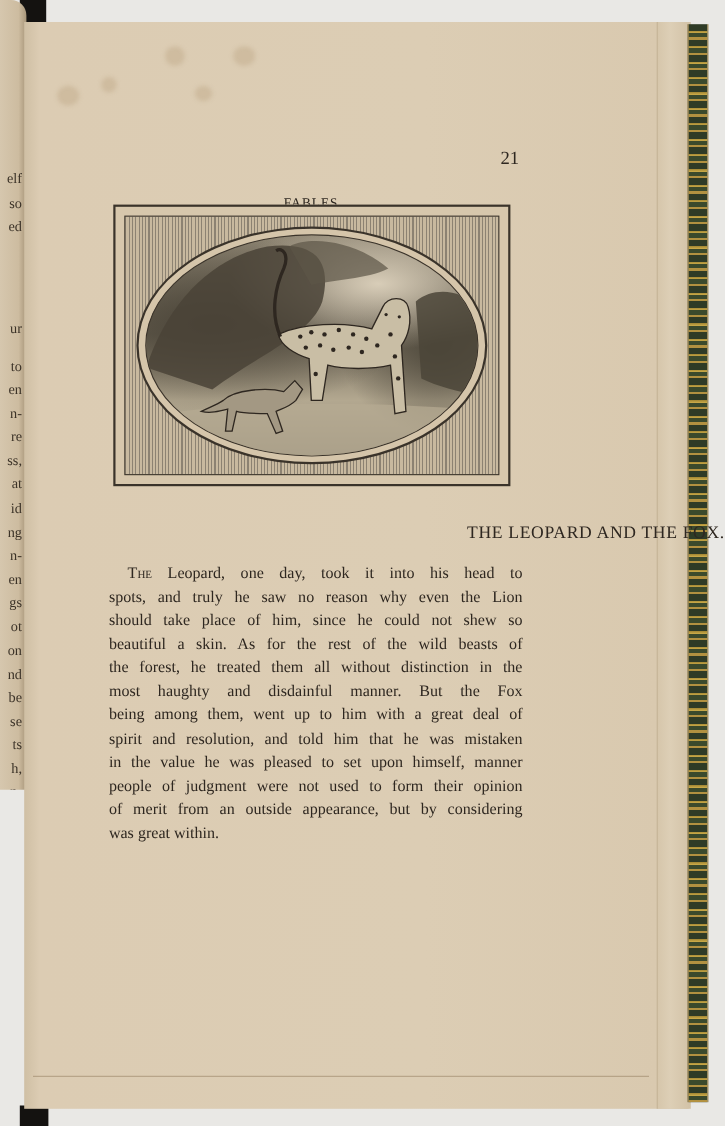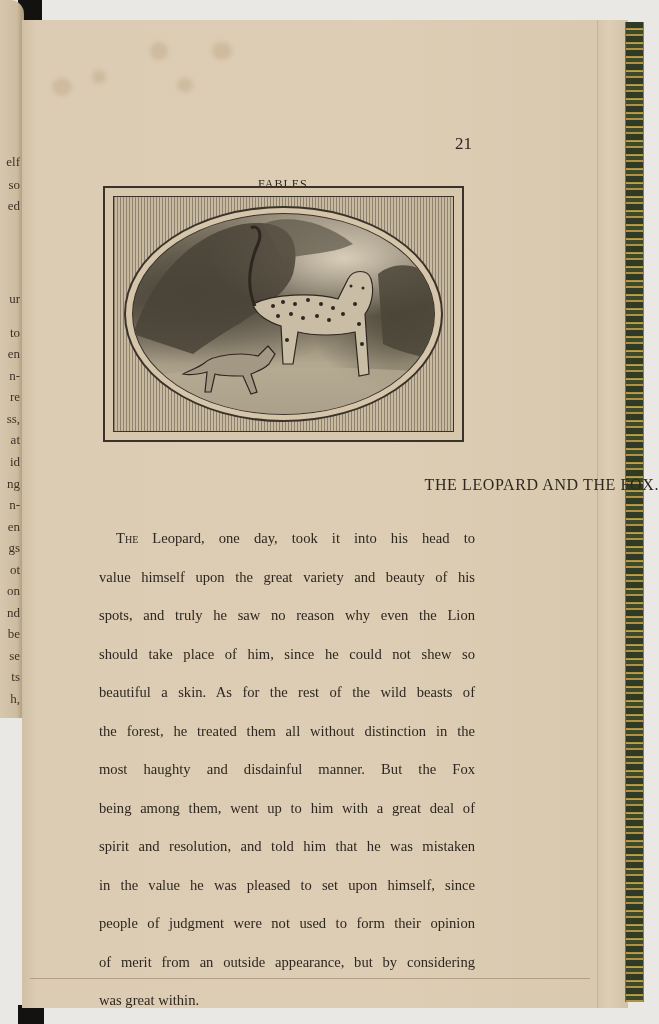--- a/index.html
+++ b/index.html
@@ -56,21 +56,21 @@
     border:1px solid #3a332a; overflow:hidden;
     background:
       radial-gradient(ellipse 45% 30% at 70% 22%, #d8cdb8 0%, rgba(216,205,184,0) 100%),
       radial-gradient(ellipse 60% 40% at 20% 40%, #4a4438 0%, rgba(74,68,56,0) 100%),
       radial-gradient(ellipse 30% 40% at 88% 50%, #4f493c 0%, rgba(79,73,60,0) 100%),
       linear-gradient(to bottom,#8d8472 0%,#6e6657 45%,#b3a890 75%,#918876 100%);
   }
   .plate svg { position:absolute; left:0; top:0; }
   .fable-title { position:absolute; left:0; width:659px; top:476px; text-align:right; padding-left:12px; box-sizing:border-box; font-size:16px; letter-spacing:0.6px; color:#2e2720; }
   .fable-body { position:absolute; left:99px; top:511px; width:376px; font-size:14.6px; line-height:21.5px; color:#2e2720; }
-  .fable-line { display:block; text-align:justify; text-align-last:justify; white-space:nowrap;margin-top:17px; }
+  .fable-line { display:block; text-align:justify; text-align-last:justify; white-space:nowrap; }
   .fable-line.last { text-align-last:left; }
   .fable-line.first { text-indent:17px; }
   .smallcaps { font-variant:small-caps; }
   .crease { position:absolute; left:30px; top:978px; width:560px; height:1px; background:rgba(140,118,88,0.5); }
 </style>
 </head>
 <body>
 
 <div class="black-top"></div>
 <div class="black-bottom"></div>
@@ -160,25 +160,24 @@
         </svg>
       </div>
     </div>
   </div>
 </div>
 
 <div class="fable-title">THE LEOPARD AND THE FOX.</div>
 
 <div class="fable-body">
   <span class="fable-line first"><span class="smallcaps">The</span><span> Leopard, one day, took it into his head to</span></span>
-  <span class="fable-line">value himself upon the great variety and beauty of his</span>
   <span class="fable-line">spots, and truly he saw no reason why even the Lion</span>
   <span class="fable-line">should take place of him, since he could not shew so</span>
   <span class="fable-line">beautiful a skin.  As for the rest of the wild beasts of</span>
   <span class="fable-line">the forest, he treated them all without distinction in the</span>
   <span class="fable-line">most haughty and disdainful manner.  But the Fox</span>
   <span class="fable-line">being among them, went up to him with a great deal of</span>
   <span class="fable-line">spirit and resolution, and told him that he was mistaken</span>
-  <span class="fable-line">in the value he was pleased to set upon himself, since</span>
+  <span class="fable-line">in the value he was pleased to set upon himself, manner</span>
   <span class="fable-line">people of judgment were not used to form their opinion</span>
   <span class="fable-line">of merit from an outside appearance, but by considering</span>
   <span class="fable-line last">was great within.</span>
 </div>
 
 </body></html>

